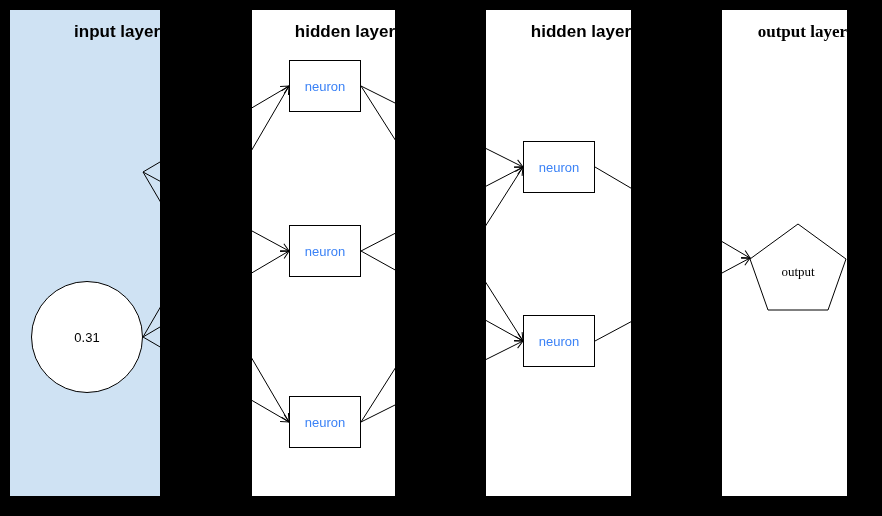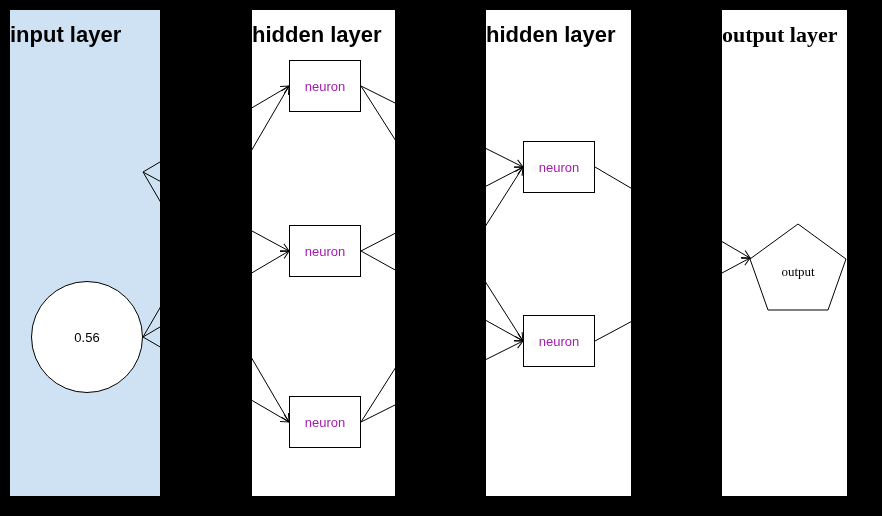--- a/index.html
+++ b/index.html
@@ -20,23 +20,23 @@
     width: 882px;
     height: 516px;
     background: #000000;
   }
   .panel {
     position: absolute;
     top: 10px;
     height: 486px;
   }
   .panel-title {
-    text-align: left;
+    text-align: right;
     font-weight: bold;
-    font-size: 22px;
+    font-size: 17px;
     color: #000000;
     padding-top: 12px;
   }
   .panel-input   { left: 10px;  width: 150px; background: #cfe2f3; }
   .panel-hidden1 { left: 252px; width: 143px; background: #ffffff; }
   .panel-hidden2 { left: 486px; width: 145px; background: #ffffff; }
   .panel-output  { left: 722px; width: 125px; background: #ffffff; font-family: Liberation Serif, serif; }
   .node-circle {
     position: absolute;
     width: 112px;
@@ -54,21 +54,21 @@
   .node-rect {
     position: absolute;
     width: 72px;
     height: 52px;
     border: 1px solid #000000;
     background: #ffffff;
     display: flex;
     align-items: center;
     justify-content: center;
     font-size: 13px;
-    color: #a21caf;
+    color: #3b82f6;
     box-sizing: border-box;
   }
   .pentagon-svg {
     position: absolute;
     left: 26px;
     top: 212px;
   }
   .pentagon-svg text {
     font-size: 13px;
     fill: #000000;
@@ -81,21 +81,21 @@
   }
 </style>
 </head>
 <body>
 
 <div class="canvas">
 
   <div class="panel panel-input">
     <div class="panel-title">input layer</div>
     <div class="node-circle" style="left:21px; top:271px;">
-      <span>0.56</span>
+      <span>0.31</span>
     </div>
   </div>
 
   <div class="panel panel-hidden1">
     <div class="panel-title">hidden layer</div>
     <div class="node-rect" style="left:37px; top:50px;">
       <span>neuron</span>
     </div>
     <div class="node-rect" style="left:37px; top:215px;">
       <span>neuron</span>

